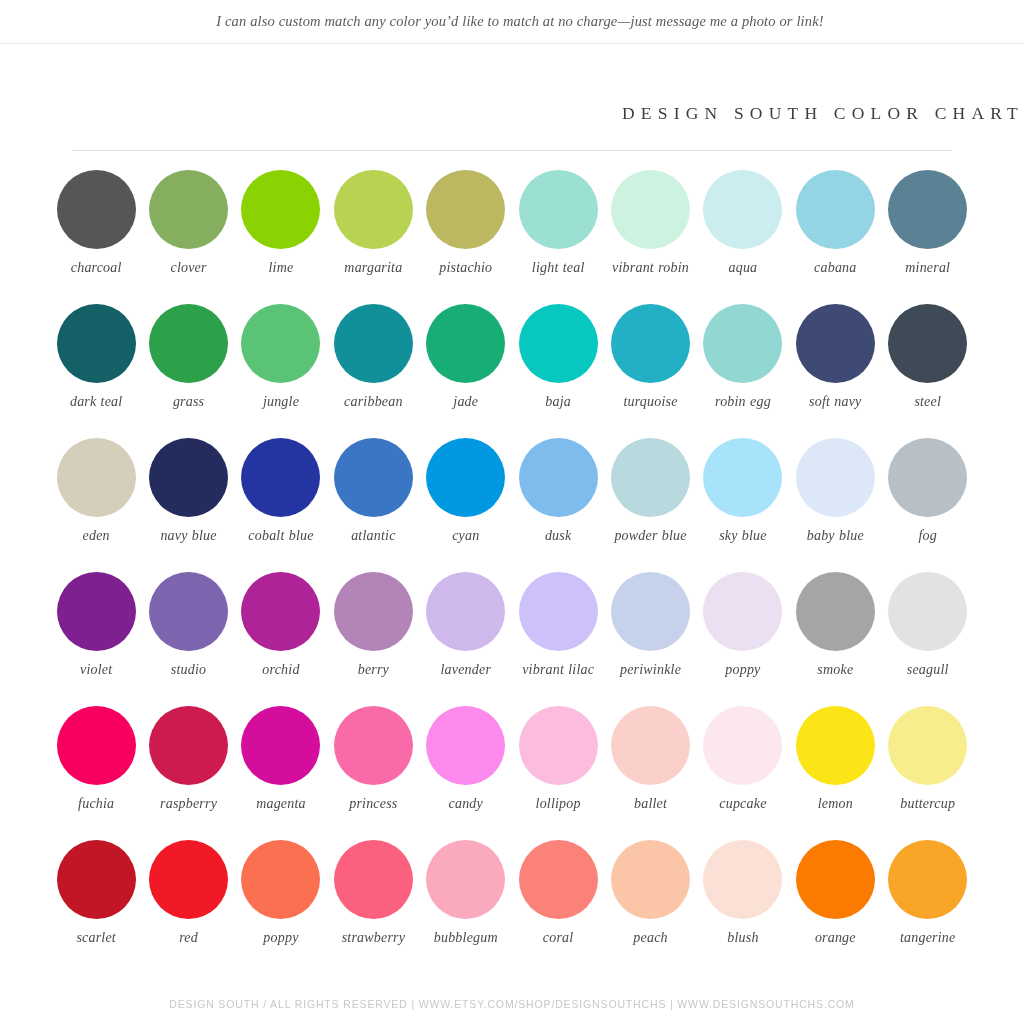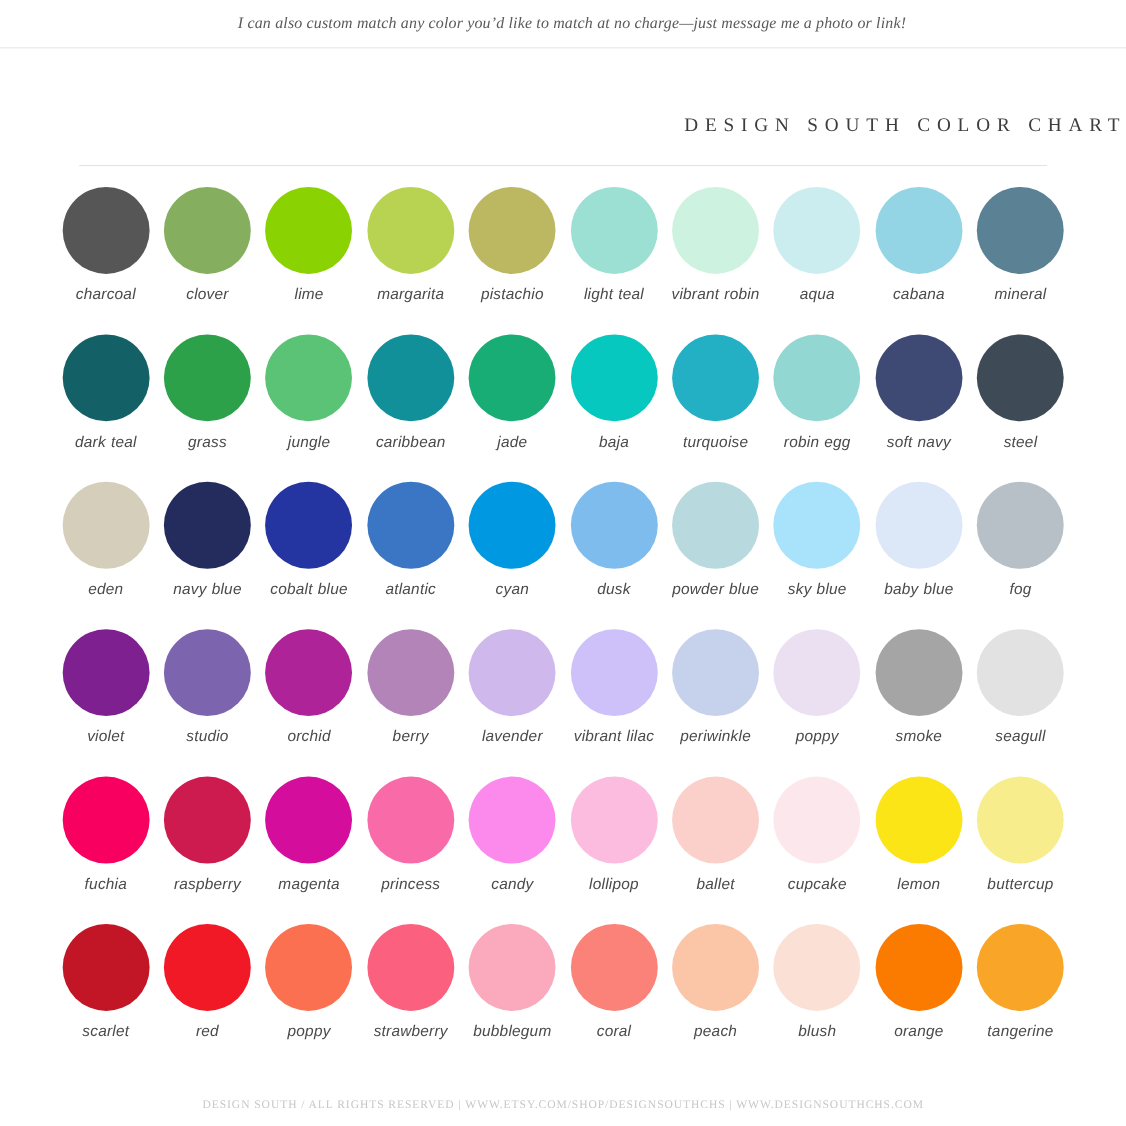--- a/index.html
+++ b/index.html
@@ -86,21 +86,21 @@
     align-items: center;
   }
   .swatch {
     width: 79px;
     height: 79px;
     border-radius: 50%;
     flex: none;
   }
   .swatch-label {
     margin-top: 10px;
-    font-family: Liberation Sans, sans-serif;
+    font-family: Liberation Serif, serif;
     font-style: italic;
     font-size: 14px;
     color: #4a4a4a;
     text-align: center;
     line-height: 1.22;
     letter-spacing: 0.2px;
     max-width: 92px;
     word-spacing: 0.5px;
   }
 
@@ -108,21 +108,21 @@
   .footer {
     position: absolute;
     left: 0;
     bottom: 14px;
     width: 1024px;
     display: flex;
     align-items: center;
     justify-content: center;
   }
   .footer-text {
-    font-family: Liberation Serif, serif;
+    font-family: Liberation Sans, sans-serif;
     font-size: 10.5px;
     letter-spacing: 0.85px;
     color: #c7c7cc;
     white-space: nowrap;
     margin-top: 22px;
   }
 </style>
 </head>
 <body>
 

